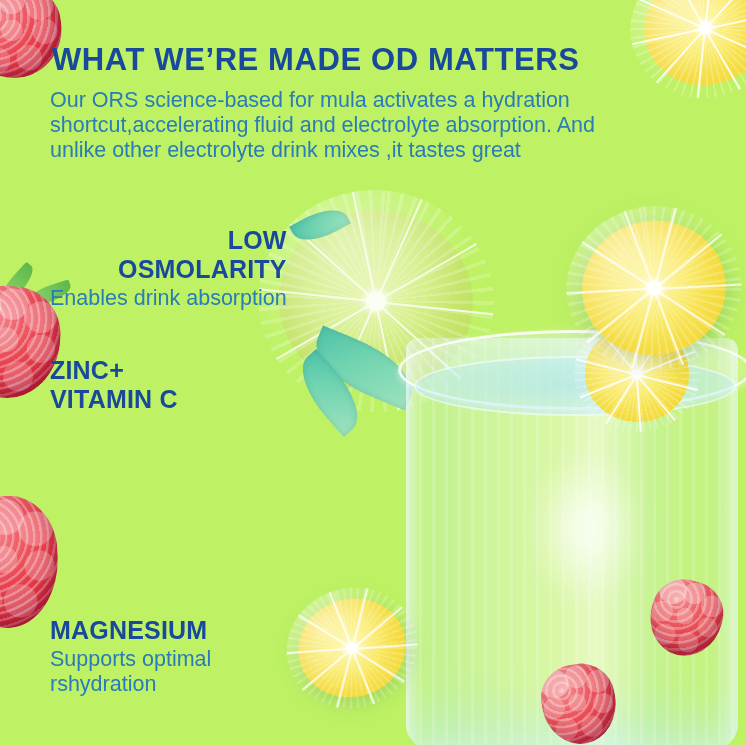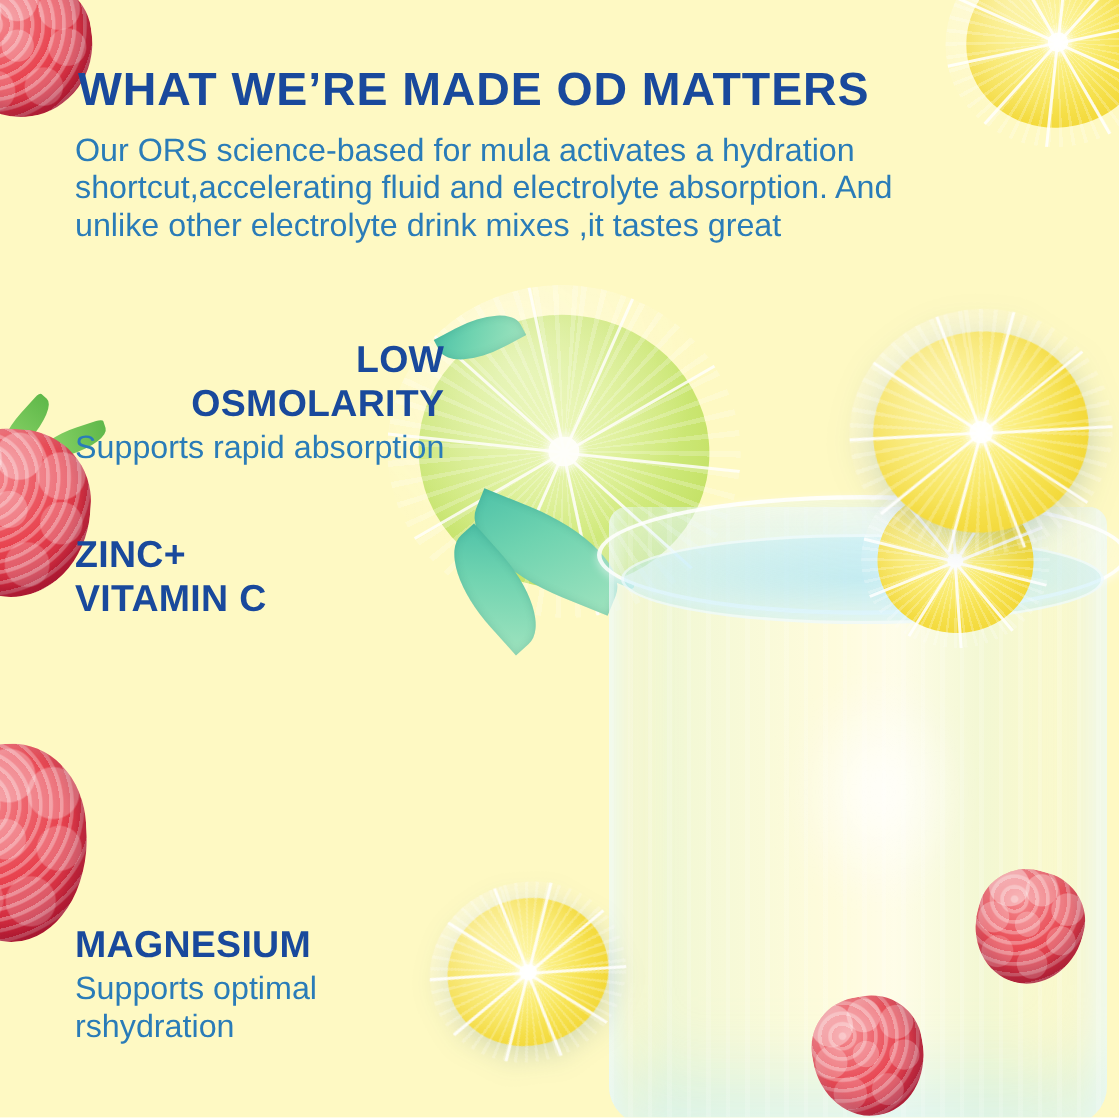--- a/index.html
+++ b/index.html
@@ -5,21 +5,21 @@
   html, body {
     margin: 0;
     padding: 0;
     background: #ffffff;
   }
   #poster {
     position: relative;
     width: 746px;
     height: 745px;
     overflow: hidden;
-    background: #fef9c3;
+    background: #bef264;
     font-family: "Liberation Sans", sans-serif;
     -webkit-font-smoothing: antialiased;
   }
 
   
   .art { position: absolute; pointer-events: none; }
 
   
   .slice {
     position: absolute;
@@ -372,21 +372,21 @@
 
   <div id="text-layer">
 
     <div id="page-title">WHAT WE’RE MADE OD MATTERS</div>
 
     <div id="intro">Our ORS science-based for mula activates a hydration shortcut,accelerating fluid and electrolyte absorption. And unlike other electrolyte drink mixes ,it tastes great</div>
 
     <div class="benefit" id="benefit-0">
       <div class="benefit-title">LOW
 OSMOLARITY</div>
-      <div class="benefit-desc">Supports rapid absorption</div>
+      <div class="benefit-desc">Enables drink absorption</div>
     </div>
 
     <div class="benefit" id="benefit-1">
       <div class="benefit-title">ZINC+
 VITAMIN C</div>
     </div>
 
 
     <div class="benefit" id="benefit-3">
       <div class="benefit-title">MAGNESIUM</div>

